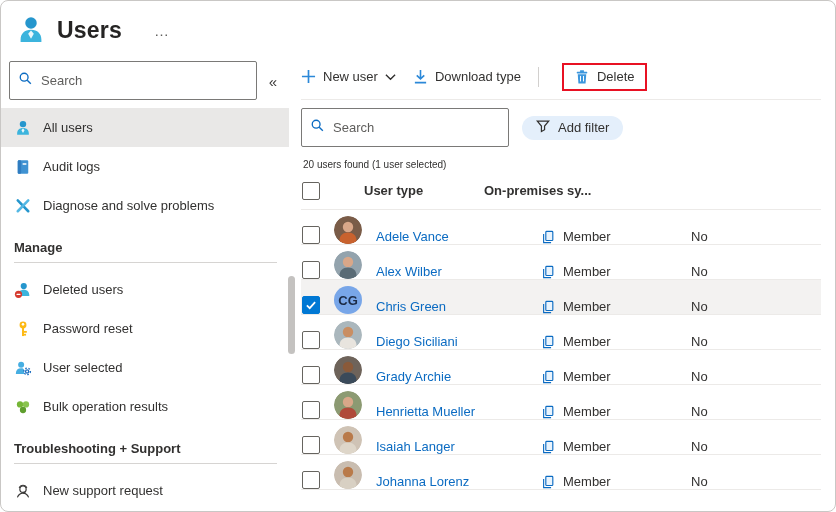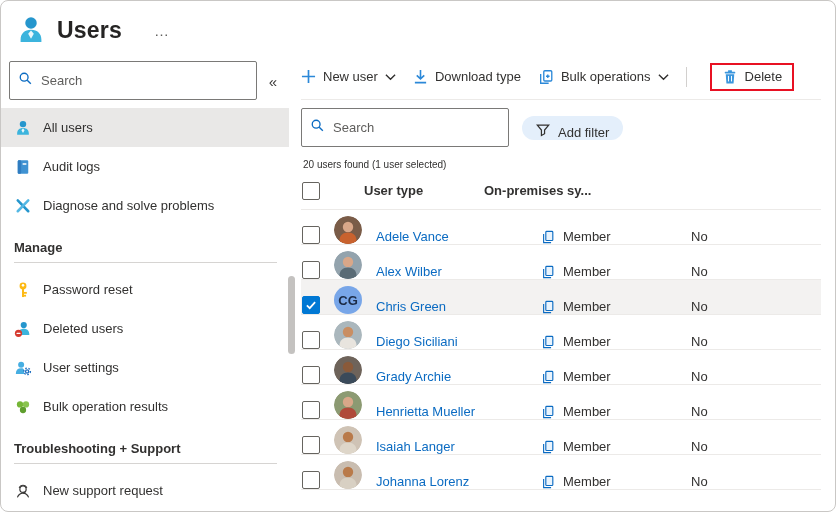--- a/index.html
+++ b/index.html
@@ -34,21 +34,21 @@
   
   .main { flex:1; padding:11px 14px 0 12px; min-width:0; }
   .toolbar { display:flex; align-items:center; gap:17px; padding-bottom:7px; border-bottom:1px solid #eceae8; font-size:13px; color:#323130; height:39px; }
   .tb { display:flex; align-items:center; gap:7px; cursor:pointer; white-space:nowrap; }
   .tb .ic { display:inline-flex; }
   .tb-divider { width:1px; height:20px; background:#d2d0ce; }
   .delete-annotation { border:2px solid #e81123; padding:4px 10px; margin-left:6px; display:flex; align-items:center; }
   
   .filter-row { display:flex; align-items:center; gap:13px; margin-top:8px; }
   .main-search { width:208px; }
-  .add-filter { display:flex; align-items:flex-end; gap:8px; height:24px; border:none; border-radius:13px; background:#e4effb; padding:0 14px; font-size:13px; color:#323130; cursor:pointer; font-family:"Liberation Sans",sans-serif; }
+  .add-filter { display:flex; align-items:center; gap:8px; height:24px; border:none; border-radius:13px; background:#e4effb; padding:0 14px; font-size:13px; color:#323130; cursor:pointer; font-family:"Liberation Sans",sans-serif; }
   .count { font-size:10px; color:#323130; margin:12px 0 2px 2px; }
   
   .thead { display:flex; align-items:center; height:38px; font-size:13px; font-weight:bold; color:#323130; border-bottom:1px solid #eceae8; }
   .cb { width:18px; height:18px; border:1px solid #66645f; border-radius:2px; background:#fff; flex-shrink:0; display:inline-flex; align-items:center; justify-content:center; cursor:pointer; }
   .cb.checked { background:#0078d4; border-color:#0078d4; }
   .thead .cb { margin:0 14px 0 1px; }
   .col-name { flex:1; display:flex; align-items:center; gap:7px; }
   .sort { font-weight:normal; font-size:12px; color:#323130; }
   .col-type { width:150px; padding-left:30px; flex-shrink:0; }
   .col-onprem { width:130px; flex-shrink:0; }
@@ -123,51 +123,51 @@
                 <path d="M19 4.5L5 19" stroke="#54b8e4" stroke-width="3.4" stroke-linecap="round" fill="none"></path>
               </svg>
             </span>
             <span>Diagnose and solve problems</span>
           </div>
           <div class="section-title">Manage</div>
           <div class="section-divider"></div>
           <div class="nav-item">
             <span class="nicon">
               <svg viewBox="0 0 24 24" width="18" height="18">
+                <circle cx="13" cy="6.8" r="4.1" fill="#2596cd"></circle>
+                <path d="M13 11.7c-4.7 0-7.4 2.8-7.4 7.1V20h14.8v-1.2c0-4.3-2.7-7.1-7.4-7.1z" fill="#3cb4dd"></path>
+                <circle cx="6" cy="17.8" r="4.8" fill="#d53a2f"></circle>
+                <rect x="3.3" y="16.9" width="5.4" height="1.9" rx="0.9" fill="#fff"></rect>
+              </svg>
+            </span>
+            <span>Deleted users</span>
+          </div>
+          <div class="nav-item">
+            <span class="nicon">
+              <svg viewBox="0 0 24 24" width="18" height="18">
                 <circle cx="12" cy="6.6" r="4.6" fill="#fdb913"></circle>
                 <circle cx="12" cy="5.8" r="1.7" fill="#fff"></circle>
                 <rect x="10.7" y="10.6" width="2.6" height="10.8" fill="#fdb913"></rect>
                 <rect x="13.3" y="14.6" width="3.8" height="2.4" fill="#fdb913"></rect>
                 <rect x="13.3" y="18.4" width="2.8" height="2.4" fill="#fdb913"></rect>
               </svg>
             </span>
             <span>Password reset</span>
           </div>
           <div class="nav-item">
             <span class="nicon">
               <svg viewBox="0 0 24 24" width="18" height="18">
-                <circle cx="13" cy="6.8" r="4.1" fill="#2596cd"></circle>
-                <path d="M13 11.7c-4.7 0-7.4 2.8-7.4 7.1V20h14.8v-1.2c0-4.3-2.7-7.1-7.4-7.1z" fill="#3cb4dd"></path>
-                <circle cx="6" cy="17.8" r="4.8" fill="#d53a2f"></circle>
-                <rect x="3.3" y="16.9" width="5.4" height="1.9" rx="0.9" fill="#fff"></rect>
-              </svg>
-            </span>
-            <span>Deleted users</span>
-          </div>
-          <div class="nav-item">
-            <span class="nicon">
-              <svg viewBox="0 0 24 24" width="18" height="18">
                 <circle cx="9.5" cy="7.5" r="4" fill="#46aee2"></circle>
                 <path d="M9.5 12.2c-4.4 0-7 2.6-7 6.7V20h11v-1.1c0-4.1 .4-6.7-4-6.7z" fill="#46aee2"></path>
                 <circle cx="17.5" cy="16.5" r="3" fill="#1f6fc0"></circle>
                 <circle cx="17.5" cy="16.5" r="1.2" fill="#fff"></circle>
                 <circle cx="17.5" cy="16.5" r="4.4" fill="none" stroke="#1f6fc0" stroke-width="1.7" stroke-dasharray="2.2 2.2"></circle>
               </svg>
             </span>
-            <span>User settings</span>
+            <span>User selected</span>
           </div>
           <div class="nav-item">
             <span class="nicon">
               <svg viewBox="0 0 24 24" width="18" height="18">
                 <circle cx="8" cy="8.5" r="4.2" fill="#76b637"></circle>
                 <circle cx="16" cy="8.5" r="4.2" fill="#8ac44f"></circle>
                 <circle cx="12" cy="16" r="4.2" fill="#5f9e2e"></circle>
               </svg>
             </span>
             <span>Bulk operation results</span>
@@ -209,35 +209,20 @@
             </span>
         </div>
         <div class="tb">
           <span class="ic">
               <svg viewBox="0 0 16 16" width="15" height="15" fill="none" stroke="#2b88d8" stroke-width="1.7">
                 <path d="M8 1v9M4 6.8l4 3.7 4-3.7"></path>
                 <path d="M2 14.5h12"></path>
               </svg>
             </span>
           <span>Download type</span>
-        </div>
-        <div class="tb">
-          <span class="ic">
-              <svg viewBox="0 0 18 18" width="16" height="16" fill="none" stroke="#2b88d8" stroke-width="1.5">
-                <rect x="6.5" y="2" width="9" height="11.5" rx="1.2"></rect>
-                <path d="M3 5.5V16h9"></path>
-                <path d="M11 6.2v4M9 8.2h4"></path>
-              </svg>
-            </span>
-          <span>Bulk operations</span>
-          <span class="ic">
-              <svg viewBox="0 0 12 8" width="11" height="8" fill="none" stroke="#323130" stroke-width="1.5">
-                <path d="M1 1.5l5 5 5-5"></path>
-              </svg>
-            </span>
         </div>
         <span class="tb-divider"></span>
         <div class="delete-annotation">
           <div class="tb">
             <span class="ic">
                 <svg viewBox="0 0 18 18" width="16" height="16">
                   <rect x="6.6" y="1.4" width="4.8" height="2" rx="0.8" fill="#3b96dd"></rect>
                   <rect x="3" y="3.2" width="12" height="1.9" rx="0.9" fill="#3b96dd"></rect>
                   <path d="M4.2 6h9.6L13 16.4H5z" fill="#3b96dd"></path>
                   <path d="M7.3 7.8v6.2M10.7 7.8v6.2" stroke="#fff" stroke-width="1.1"></path>

